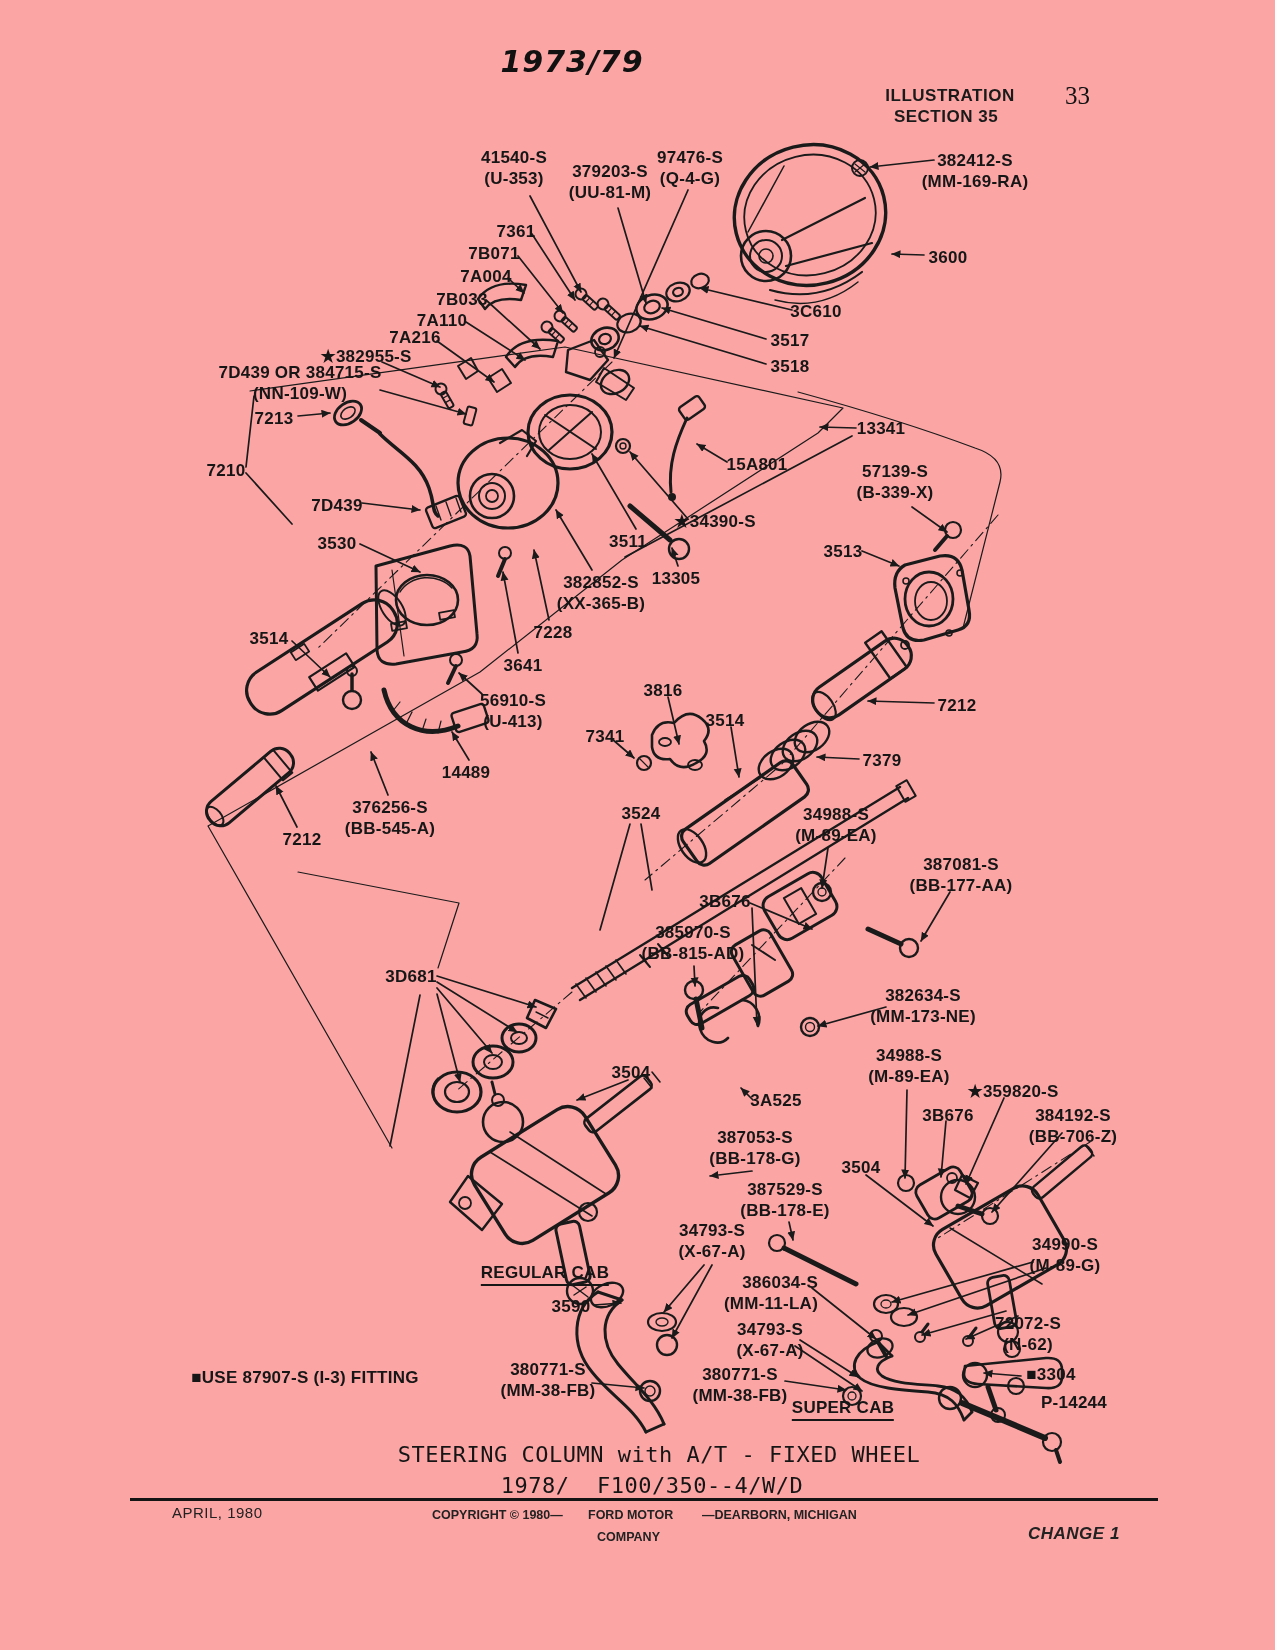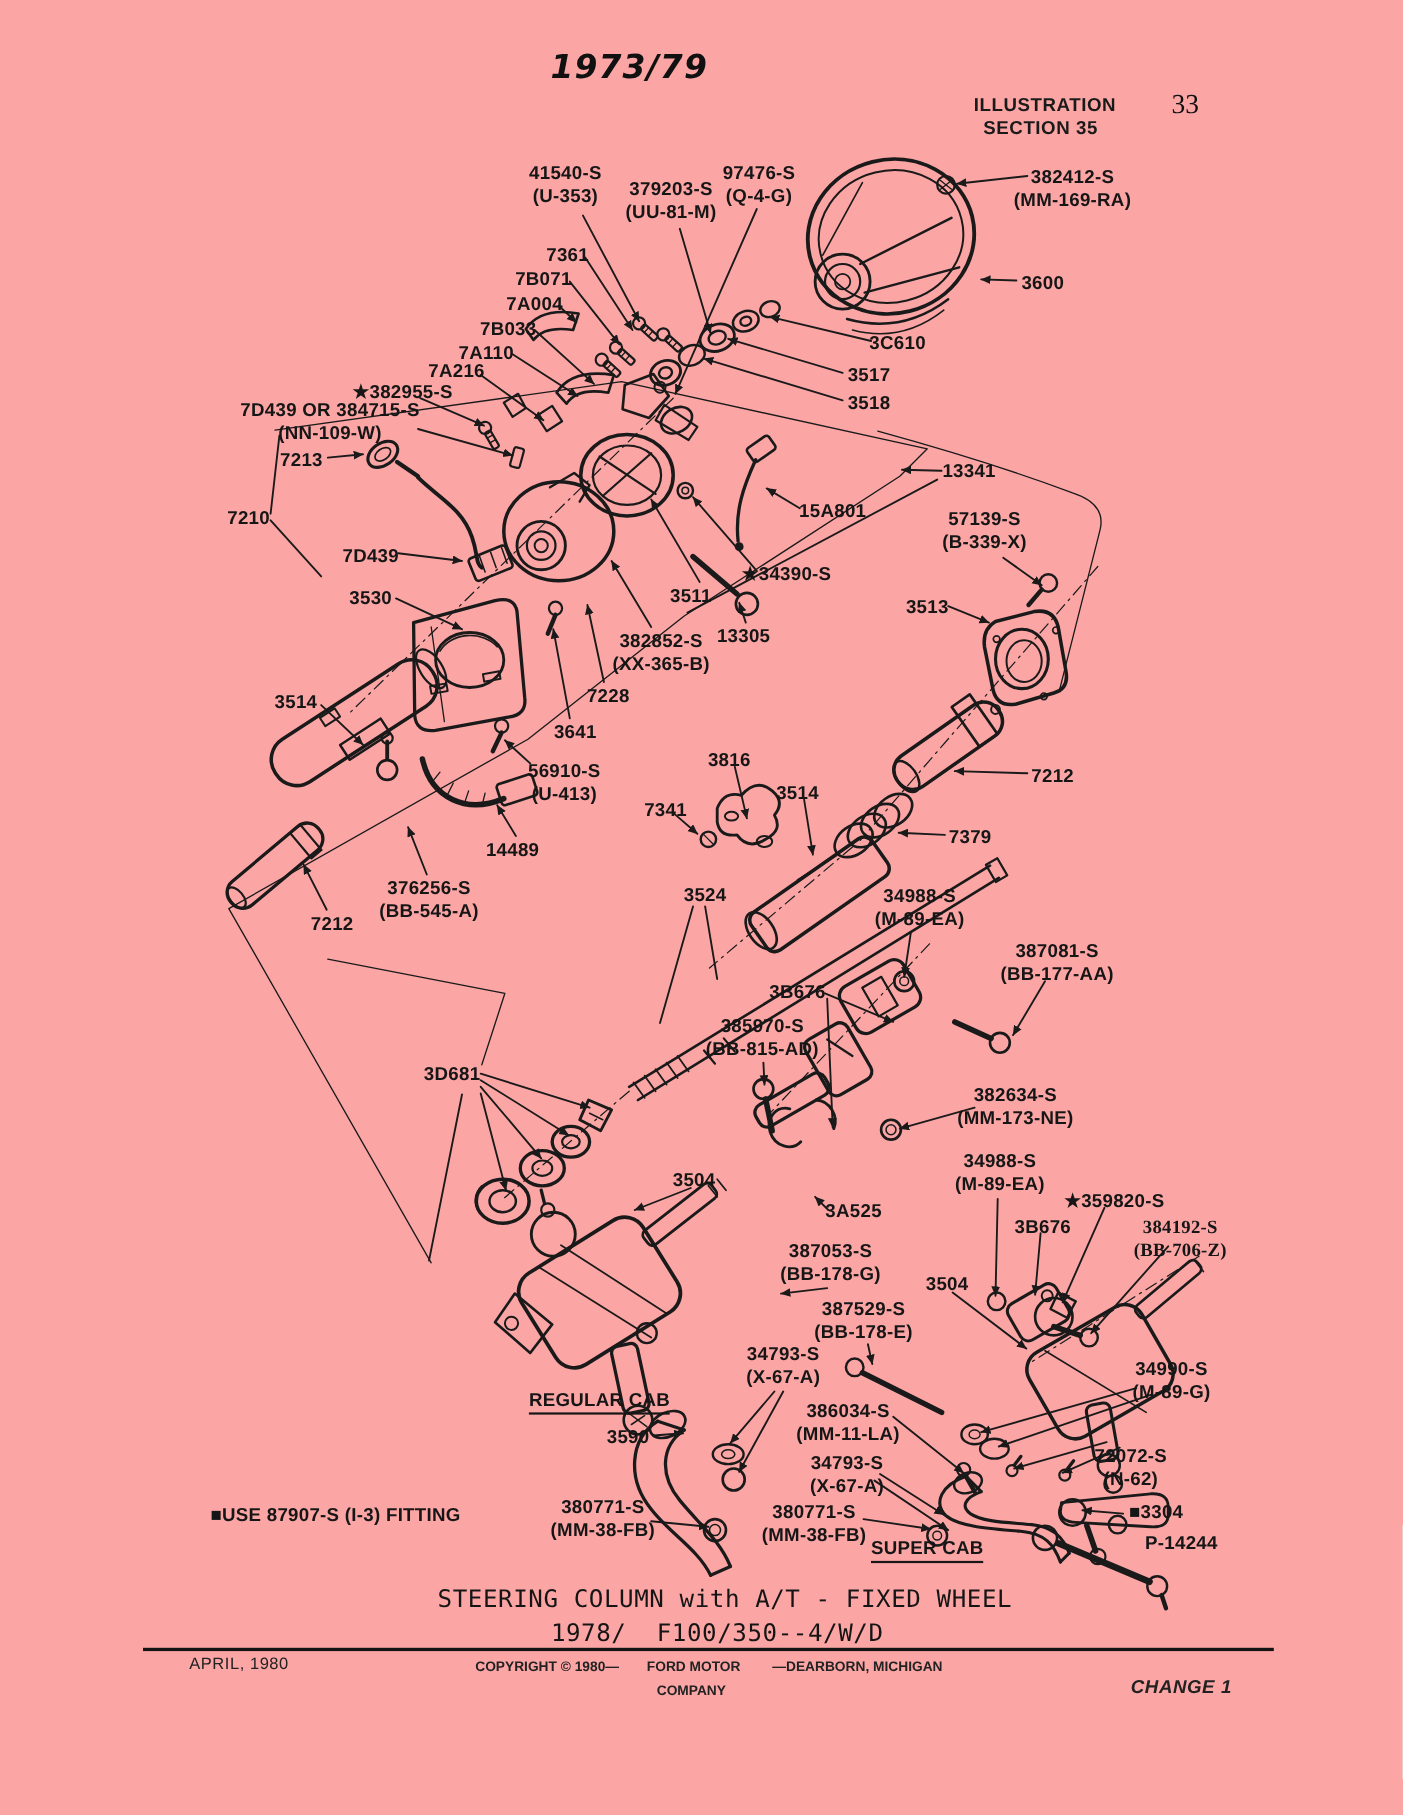--- a/index.html
+++ b/index.html
@@ -469,30 +469,30 @@
       <div class="lbl" style="left: 641px; top: 803px;"><div>3524</div></div>
       <div class="lbl" style="left: 836px; top: 804px;"><div>34988-S</div><div>(M-89-EA)</div></div>
       <div class="lbl" style="left: 961px; top: 854px;"><div>387081-S</div><div>(BB-177-AA)</div></div>
       <div class="lbl" style="left: 725px; top: 891px;"><div>3B676</div></div>
       <div class="lbl" style="left: 693px; top: 922px;"><div>385970-S</div><div>(BB-815-AD)</div></div>
       <div class="lbl" style="left: 923px; top: 985px;"><div>382634-S</div><div>(MM-173-NE)</div></div>
       <div class="lbl" style="left: 411px; top: 966px;"><div>3D681</div></div>
       <div class="lbl" style="left: 909px; top: 1045px;"><div>34988-S</div><div>(M-89-EA)</div></div>
       <div class="lbl" style="left: 1013px; top: 1081px;"><div>★359820-S</div></div>
       <div class="lbl" style="left: 948px; top: 1105px;"><div>3B676</div></div>
-      <div class="lbl" style="left: 1073px; top: 1105px; font-family: Liberation Serif, serif;"><div>384192-S</div><div>(BB-706-Z)</div></div>
+      <div class="lbl" style="left: 1073px; top: 1105px;"><div>384192-S</div><div>(BB-706-Z)</div></div>
       <div class="lbl" style="left: 631px; top: 1062px;"><div>3504</div></div>
       <div class="lbl" style="left: 776px; top: 1090px;"><div>3A525</div></div>
       <div class="lbl" style="left: 755px; top: 1127px;"><div>387053-S</div><div>(BB-178-G)</div></div>
       <div class="lbl" style="left: 861px; top: 1157px;"><div>3504</div></div>
       <div class="lbl" style="left: 785px; top: 1179px;"><div>387529-S</div><div>(BB-178-E)</div></div>
       <div class="lbl" style="left: 712px; top: 1220px;"><div>34793-S</div><div>(X-67-A)</div></div>
       <div class="lbl ul" style="left: 545px; top: 1262px;"><div>REGULAR CAB</div></div>
       <div class="lbl" style="left: 571px; top: 1296px;"><div>3590</div></div>
-      <div class="lbl" style="left: 771px; top: 1272px;"><div>386034-S</div><div>(MM-11-LA)</div></div>
+      <div class="lbl" style="left: 771px; top: 1272px; text-align: right;"><div>386034-S</div><div>(MM-11-LA)</div></div>
       <div class="lbl" style="left: 770px; top: 1319px;"><div>34793-S</div><div>(X-67-A)</div></div>
       <div class="lbl" style="left: 548px; top: 1359px;"><div>380771-S</div><div>(MM-38-FB)</div></div>
       <div class="lbl" style="left: 740px; top: 1364px;"><div>380771-S</div><div>(MM-38-FB)</div></div>
       <div class="lbl ul" style="left: 843px; top: 1397px;"><div>SUPER CAB</div></div>
       <div class="lbl" style="left: 1065px; top: 1234px;"><div>34990-S</div><div>(M-89-G)</div></div>
       <div class="lbl" style="left: 1028px; top: 1285px; margin-top: 28px;"><div>72072-S</div><div>(N-62)</div></div>
       <div class="lbl" style="left: 1051px; top: 1364px;"><div>■3304</div></div>
       <div class="lbl" style="left: 1074px; top: 1392px;"><div>P-14244</div></div>
       <div class="lbl" style="left: 305px; top: 1367px;"><div>■USE 87907-S (I-3) FITTING</div></div>
     </div>

